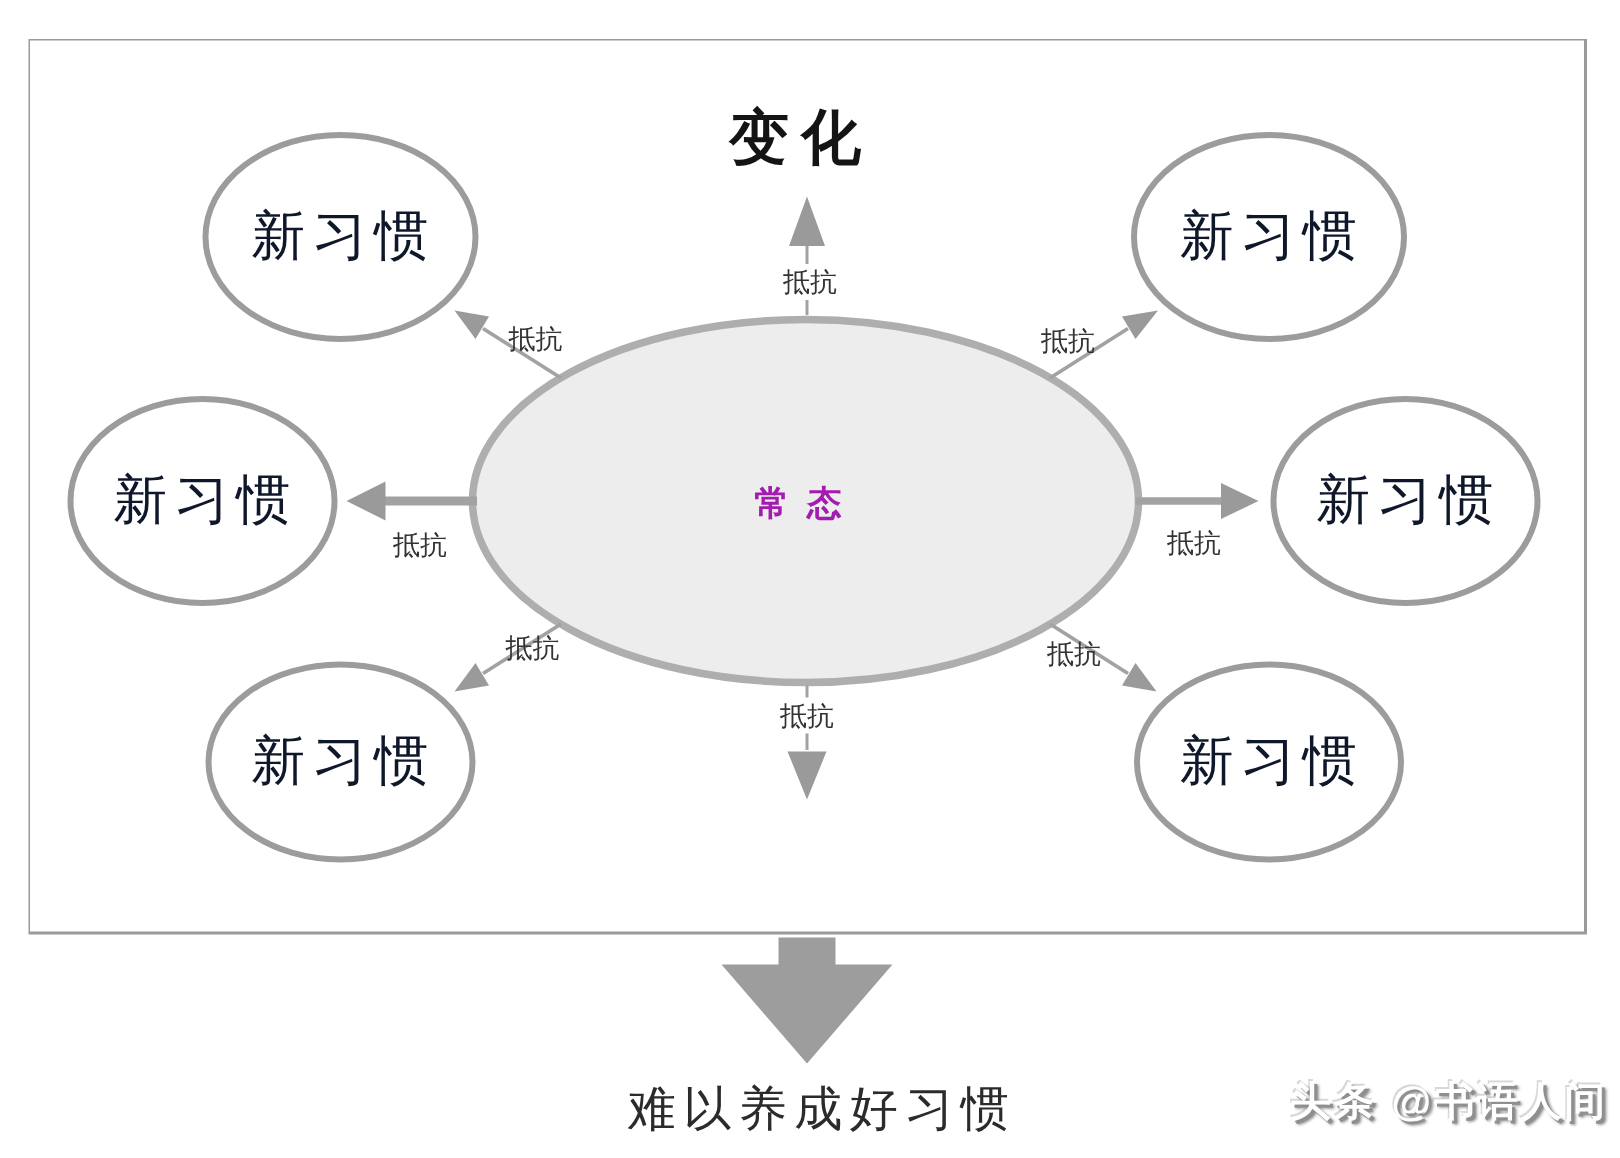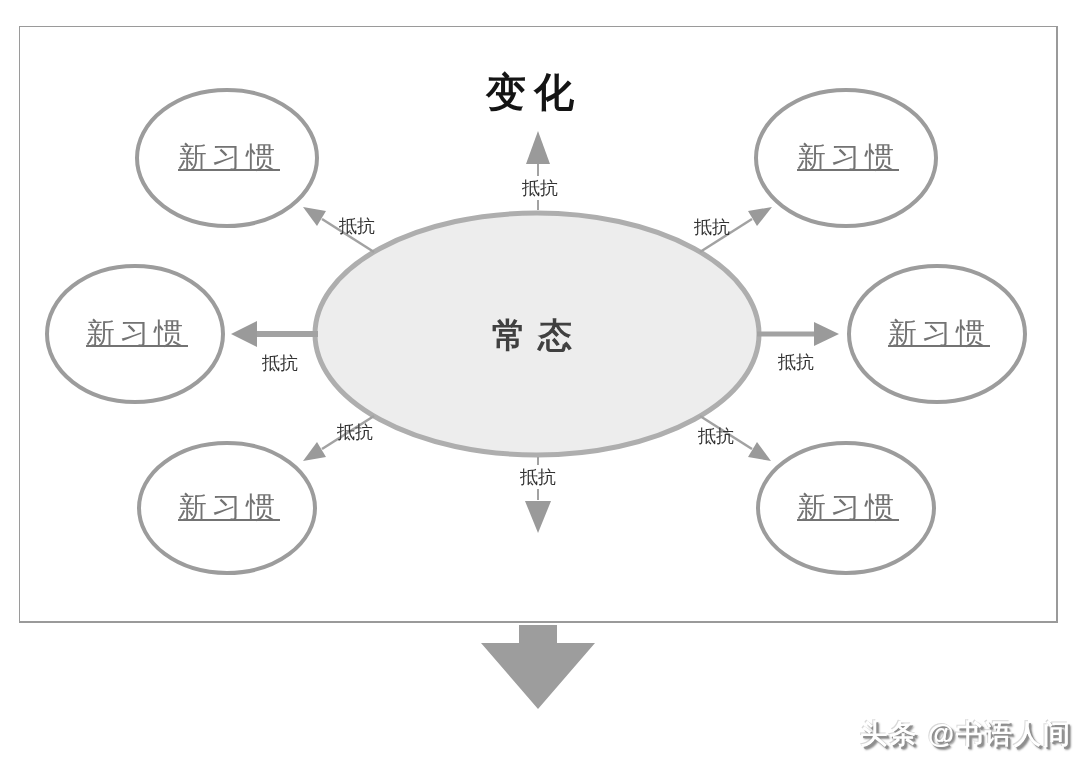--- a/index.html
+++ b/index.html
@@ -8,22 +8,22 @@
     font-family:"Liberation Sans","DejaVu Sans",sans-serif;overflow:hidden;
   }
   .frame{
     position:absolute;left:19px;top:26px;width:1039px;height:597px;
     border:1px solid #9a9a9a;border-right-width:2px;border-bottom-width:2px;
     box-sizing:border-box;background:transparent;
   }
   .layer{position:absolute;left:0;top:0;}
   .lbl{position:absolute;transform:translate(-50%,-50%);white-space:nowrap;color:#2e2e2e;}
   .lbl-change{font-size:40px;font-weight:bold;letter-spacing:8px;color:#141414;}
-  .lbl-steady{font-size:34px;font-weight:bold;letter-spacing:12px;color:#404040;}
-  .lbl-habit{font-size:29px;letter-spacing:5px;color:#737373;text-decoration:underline;}
+  .lbl-steady{font-size:23px;font-weight:bold;letter-spacing:12px;color:#a21caf;}
+  .lbl-habit{font-size:36px;letter-spacing:5px;color:#0f172a;}
   .lbl-resist{font-size:18px;color:#333333;}
   .on-shaft{background:#ffffff;padding:0 3px;}
   .lbl-caption{font-size:32px;letter-spacing:5px;color:#2b2b2b;}
   .watermark{
     position:absolute;right:8px;top:716px;font-size:27px;font-weight:bold;
     letter-spacing:2px;color:#ffffff;
     text-shadow:2px 2px 0 #8f8f8f,3px 3px 2px #8f8f8f,-1px -1px 0 #d8d8d8;
   }
 </style>
 </head>
@@ -103,16 +103,17 @@
 
   <div class="lbl lbl-resist on-shaft" style="left:540px;top:188px;">抵抗</div>
   <div class="lbl lbl-resist" style="left:357px;top:226px;">抵抗</div>
   <div class="lbl lbl-resist" style="left:712px;top:227px;">抵抗</div>
   <div class="lbl lbl-resist" style="left:280px;top:363px;">抵抗</div>
   <div class="lbl lbl-resist" style="left:796px;top:362px;">抵抗</div>
   <div class="lbl lbl-resist" style="left:355px;top:432px;">抵抗</div>
   <div class="lbl lbl-resist" style="left:716px;top:436px;">抵抗</div>
   <div class="lbl lbl-resist on-shaft" style="left:538px;top:477px;">抵抗</div>
 
+  <div class="lbl lbl-caption" style="left:548px;top:740px;">难以养成好习惯</div>
 
   <div class="watermark">头条 @书语人间</div>
 
 </div>
 
 </body></html>

